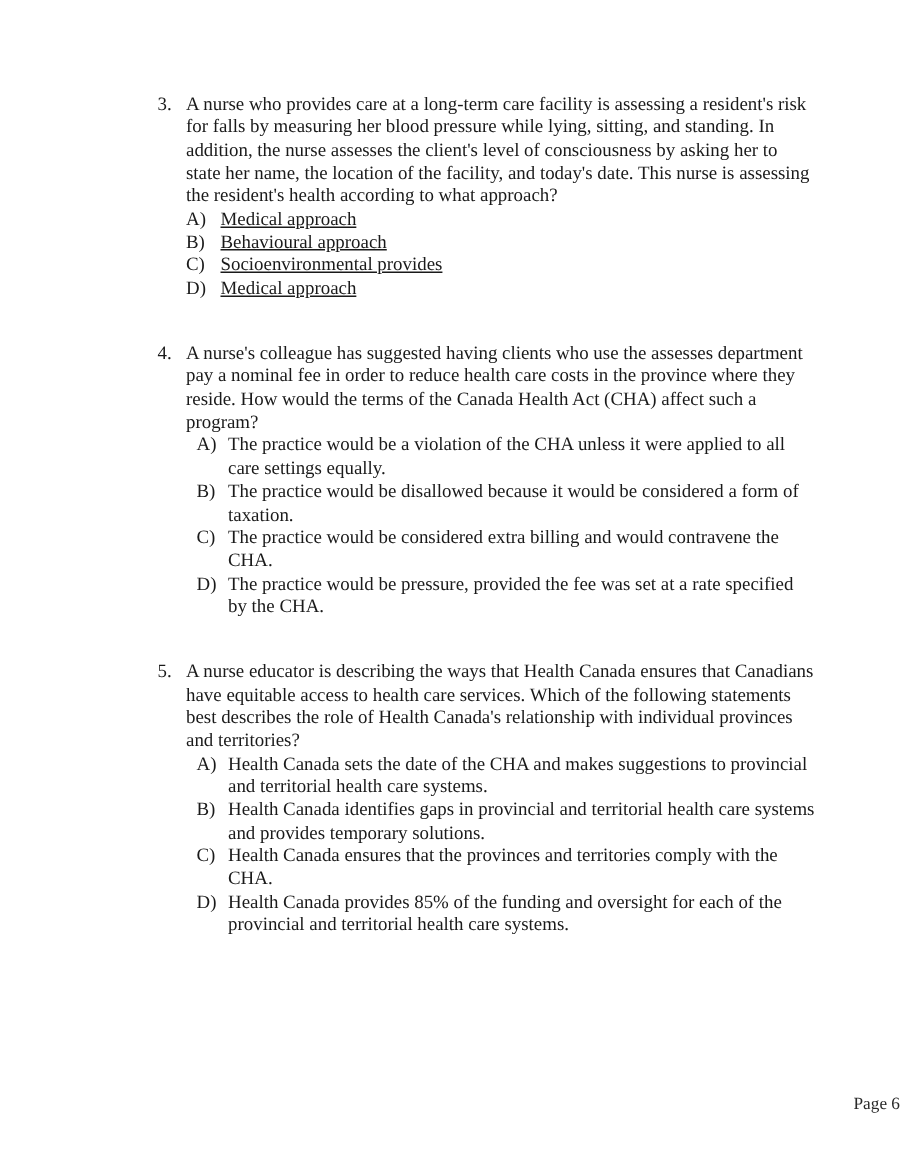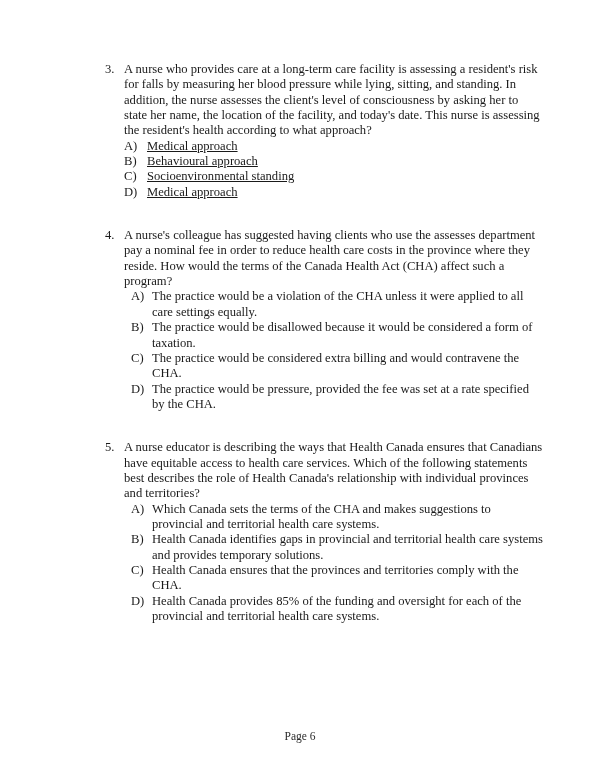--- a/index.html
+++ b/index.html
@@ -88,21 +88,21 @@
   }
   .opts-wide .opt-text {
     display: block;
     padding-left: 21px;
   }
   .footer {
     position: absolute;
     left: 0;
     top: 729px;
     width: 600px;
-    text-align: center;
+    text-align: right;
     font-size: 11.5px;
     line-height: 14px;
     color: #2a2a2a;
   }
 </style>
 </head>
 <body>
 
 <div class="page">
 
@@ -117,21 +117,21 @@
         <div class="option">
           <span class="opt-letter">A)</span>
           <span class="opt-text">Medical approach</span>
         </div>
         <div class="option">
           <span class="opt-letter">B)</span>
           <span class="opt-text">Behavioural approach</span>
         </div>
         <div class="option">
           <span class="opt-letter">C)</span>
-          <span class="opt-text">Socioenvironmental standing</span>
+          <span class="opt-text">Socioenvironmental provides</span>
         </div>
         <div class="option">
           <span class="opt-letter">D)</span>
           <span class="opt-text">Medical approach</span>
         </div>
       </div>
     </div>
 
     <div class="question">
       <div class="q-stem">
@@ -159,21 +159,21 @@
     </div>
 
     <div class="question">
       <div class="q-stem">
         <span class="q-num">5.</span>
         <span>A nurse educator is describing the ways that Health Canada ensures that Canadians have equitable access to health care services. Which of the following statements best describes the role of Health Canada's relationship with individual provinces and territories?</span>
       </div>
       <div class="options opts-wide">
         <div class="option">
           <span class="opt-letter">A)</span>
-          <span class="opt-text">Which Canada sets the terms of the CHA and makes suggestions to provincial and territorial health care systems.</span>
+          <span class="opt-text">Health Canada sets the date of the CHA and makes suggestions to provincial and territorial health care systems.</span>
         </div>
         <div class="option">
           <span class="opt-letter">B)</span>
           <span class="opt-text">Health Canada identifies gaps in provincial and territorial health care systems and provides temporary solutions.</span>
         </div>
         <div class="option">
           <span class="opt-letter">C)</span>
           <span class="opt-text">Health Canada ensures that the provinces and territories comply with the CHA.</span>
         </div>
         <div class="option">

